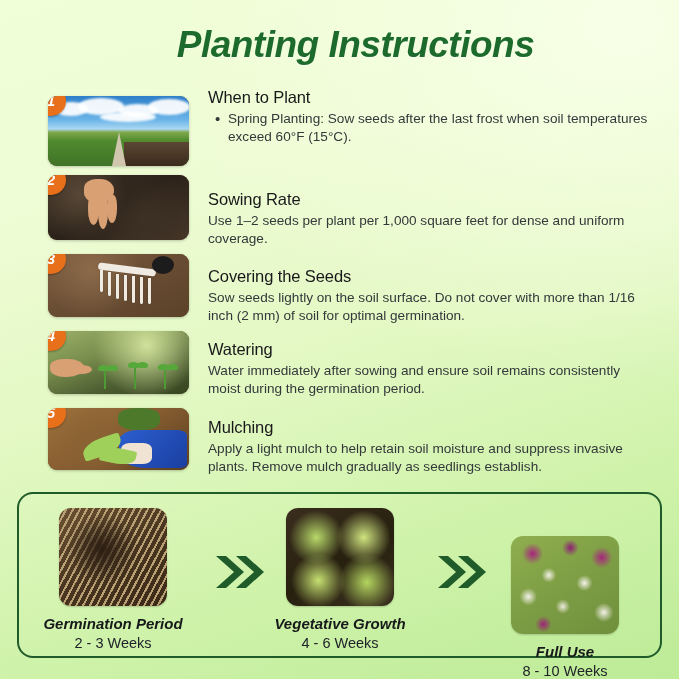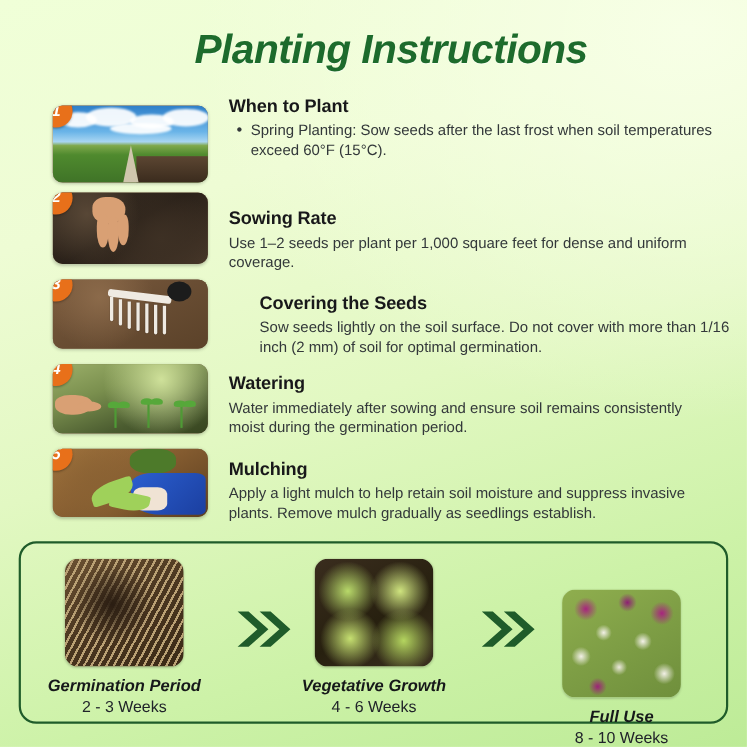--- a/index.html
+++ b/index.html
@@ -80,21 +80,21 @@
     box-shadow: 0 1px 2px rgba(0,0,0,0.3);
     z-index: 5;
   }
   .txtcol {
     position: absolute;
     left: 208px;
     width: 440px;
   }
   .s-head {
     font-size: 16.5px;
-    font-weight: bold;
+    font-weight: normal;
     color: #18181a;
     margin: 0 0 3px 0;
     letter-spacing: -0.1px;
   }
   .s-body {
     font-size: 13.6px;
     line-height: 1.33;
     color: #33383a;
     margin: 0;
   }
@@ -315,21 +315,21 @@
             <div class="tine" style="left:76px; top:21px; height:26px;"></div>
             <div class="tine" style="left:84px; top:22px; height:27px;"></div>
             <div class="tine" style="left:92px; top:23px; height:27px;"></div>
             <div class="tine" style="left:100px;top:24px; height:26px;"></div>
             <div style="position:absolute;left:50px;top:12px;width:58px;height:7px;background:#efeae2;border-radius:3px;transform:rotate(7deg);"></div>
             <div style="position:absolute;left:104px;top:2px;width:22px;height:18px;background:#1c1c1c;border-radius:50%;"></div>
           </div>
           <div class="badge">3</div>
         </div>
       </div>
-      <div class="txtcol" style="top:179px;margin-left:28px;">
+      <div class="txtcol" style="top:179px;">
         <div class="s-head">Covering the Seeds</div>
         <p class="s-body">Sow seeds lightly on the soil surface. Do not cover with more than 1/16 inch (2 mm) of soil for optimal germination.</p>
       </div>
     </div>
 
     <div class="step">
       <div class="thumb-wrap" style="top:243px;">
         <div class="thumb" style="height:63px;">
           <div class="art art-water">
             <div class="hand" style="left:2px;  top:28px; width:34px; height:18px;"></div>

